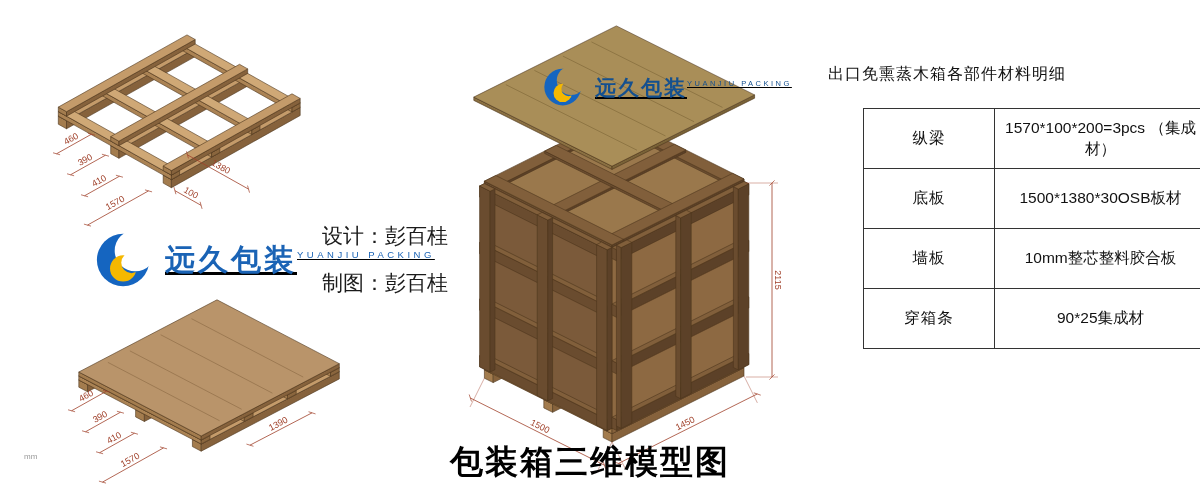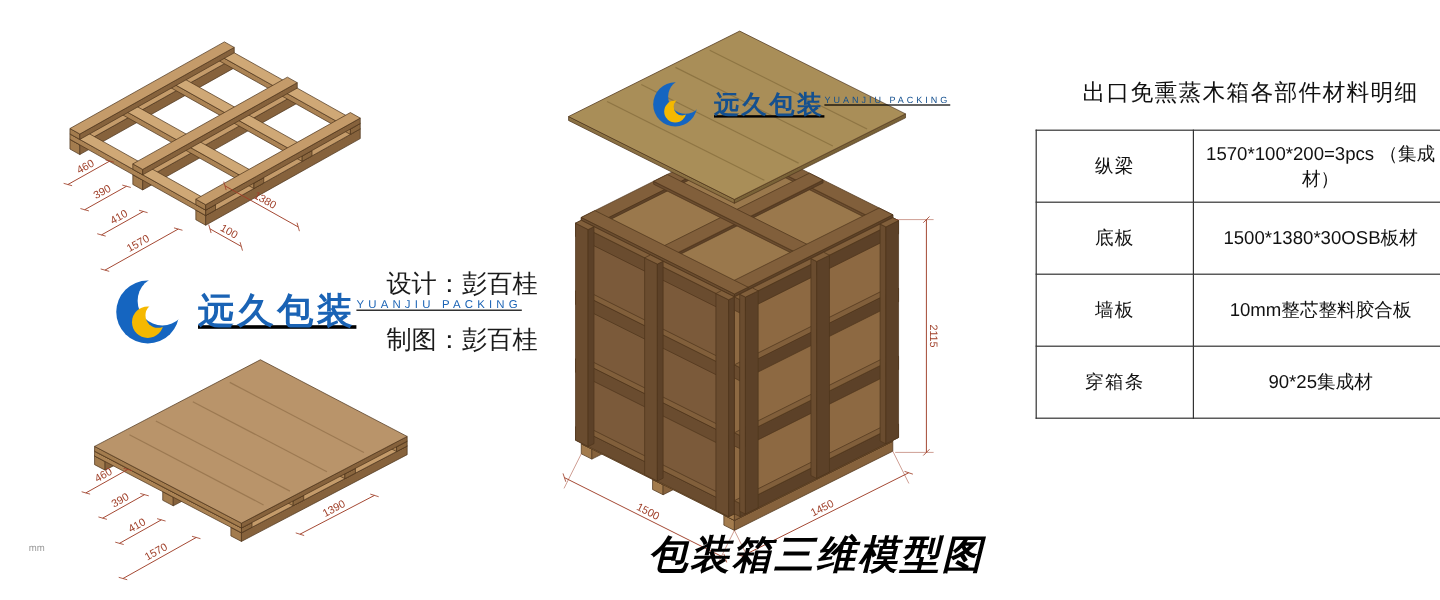--- a/index.html
+++ b/index.html
@@ -9,24 +9,24 @@
   .logo{position:absolute;display:flex;align-items:center;gap:10px;}
   .logo-text{display:flex;flex-direction:row;text-decoration:underline;}
   .logo-cn{font-weight:bold;color:#1a63b5;letter-spacing:3px;line-height:1;}
   .logo-en{color:#1a63b5;letter-spacing:3.5px;margin-top:5px;line-height:1;}
   .logo-main .logo-cn{font-size:30px;}
   .logo-main .logo-en{font-size:9.5px;}
   .logo-lid .logo-cn{font-size:21px;color:#14508f;letter-spacing:2px;}
   .logo-lid .logo-en{font-size:7.5px;color:#14508f;letter-spacing:2.5px;margin-top:3px;}
   .credits{position:absolute;left:322px;top:222px;font-size:21px;color:#1a1a1a;font-weight:500;}
   .credits div + div{margin-top:19px;text-align:center;}
-  .main-title{position:absolute;left:450px;top:440px;width:370px;text-align:right;
-              font-size:33px;font-weight:bold;color:#000;letter-spacing:2px;font-style:italic;}
-  .tbl-title{position:absolute;left:828px;top:64px;width:354px;text-align:right;
-             font-size:19px;color:#111;letter-spacing:1px;}
+  .main-title{position:absolute;left:450px;top:440px;width:370px;text-align:left;
+              font-size:33px;font-weight:bold;color:#000;letter-spacing:2px;}
+  .tbl-title{position:absolute;left:828px;top:64px;width:354px;text-align:left;
+             font-size:16px;color:#111;letter-spacing:1px;}
   table.materials{position:absolute;left:863px;top:108px;width:344px;border-collapse:collapse;padding-left:12px;}
   table.materials td{border:1px solid #333;height:55px;font-size:15.5px;color:#111;
                      text-align:center;padding:2px 6px;}
   table.materials td.part{width:118px;letter-spacing:1px;}
   .unit-note{position:absolute;left:24px;top:452px;font-size:8px;color:#999;}
 </style>
 </head>
 <body>
 
 <div class="stage">

